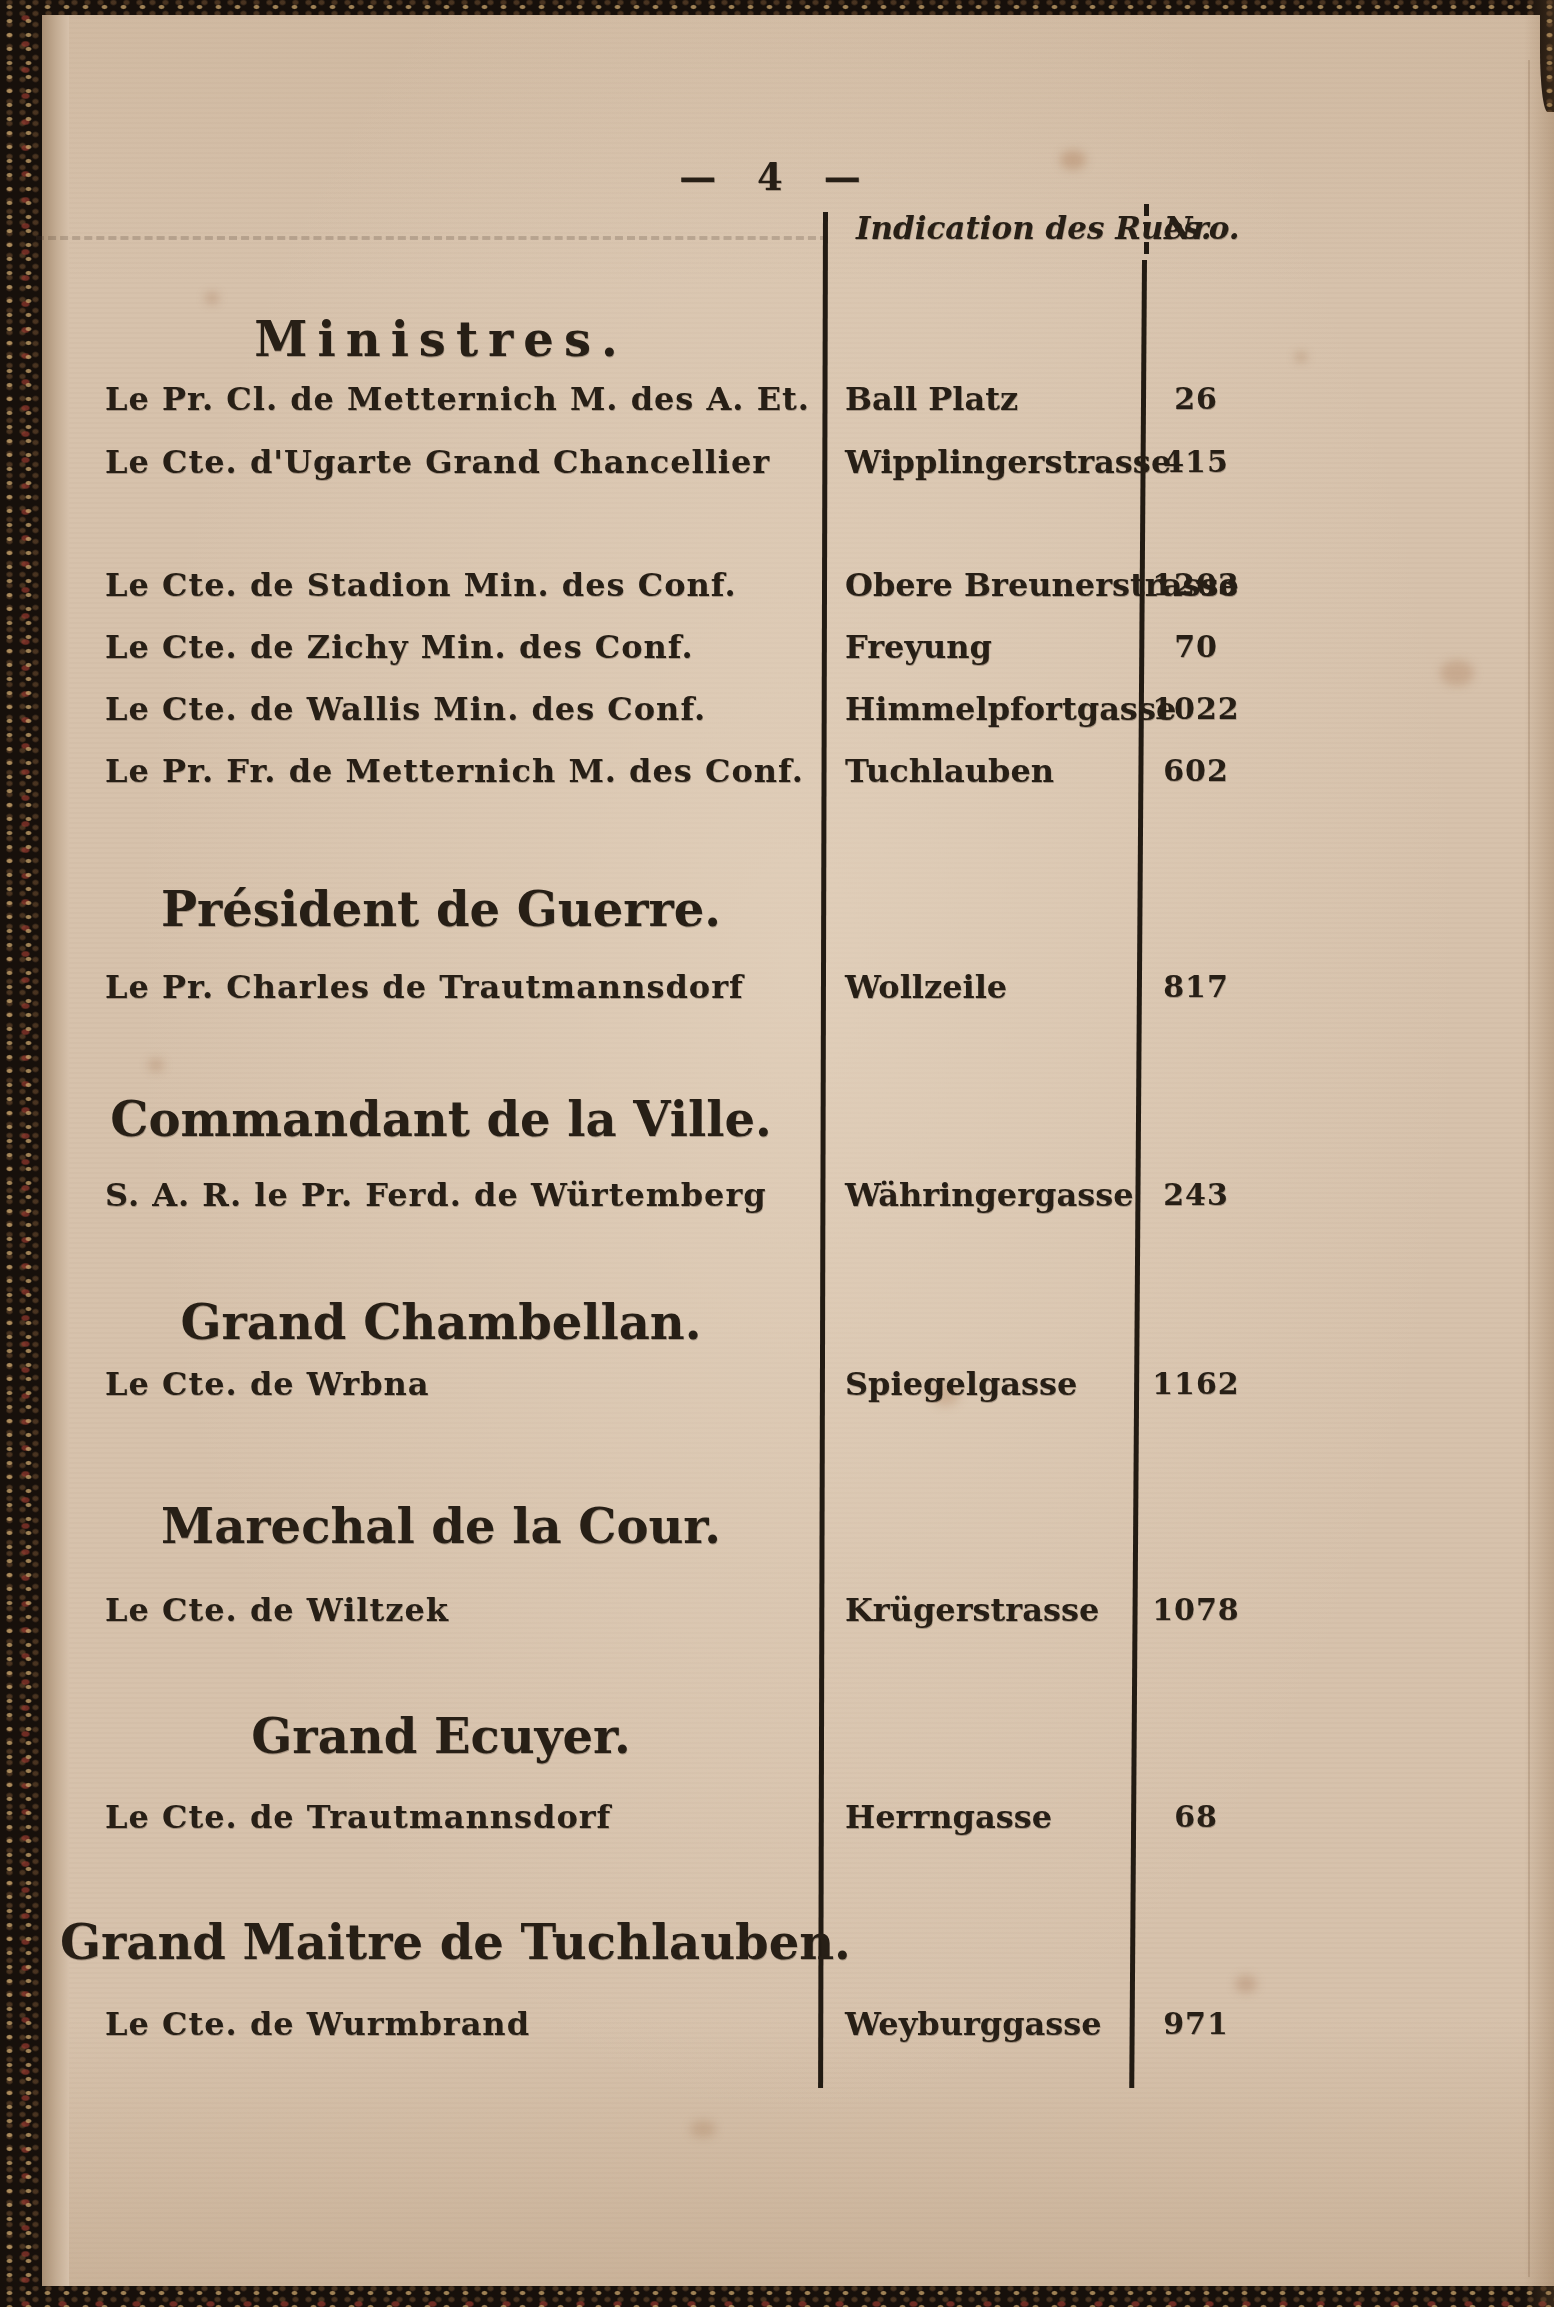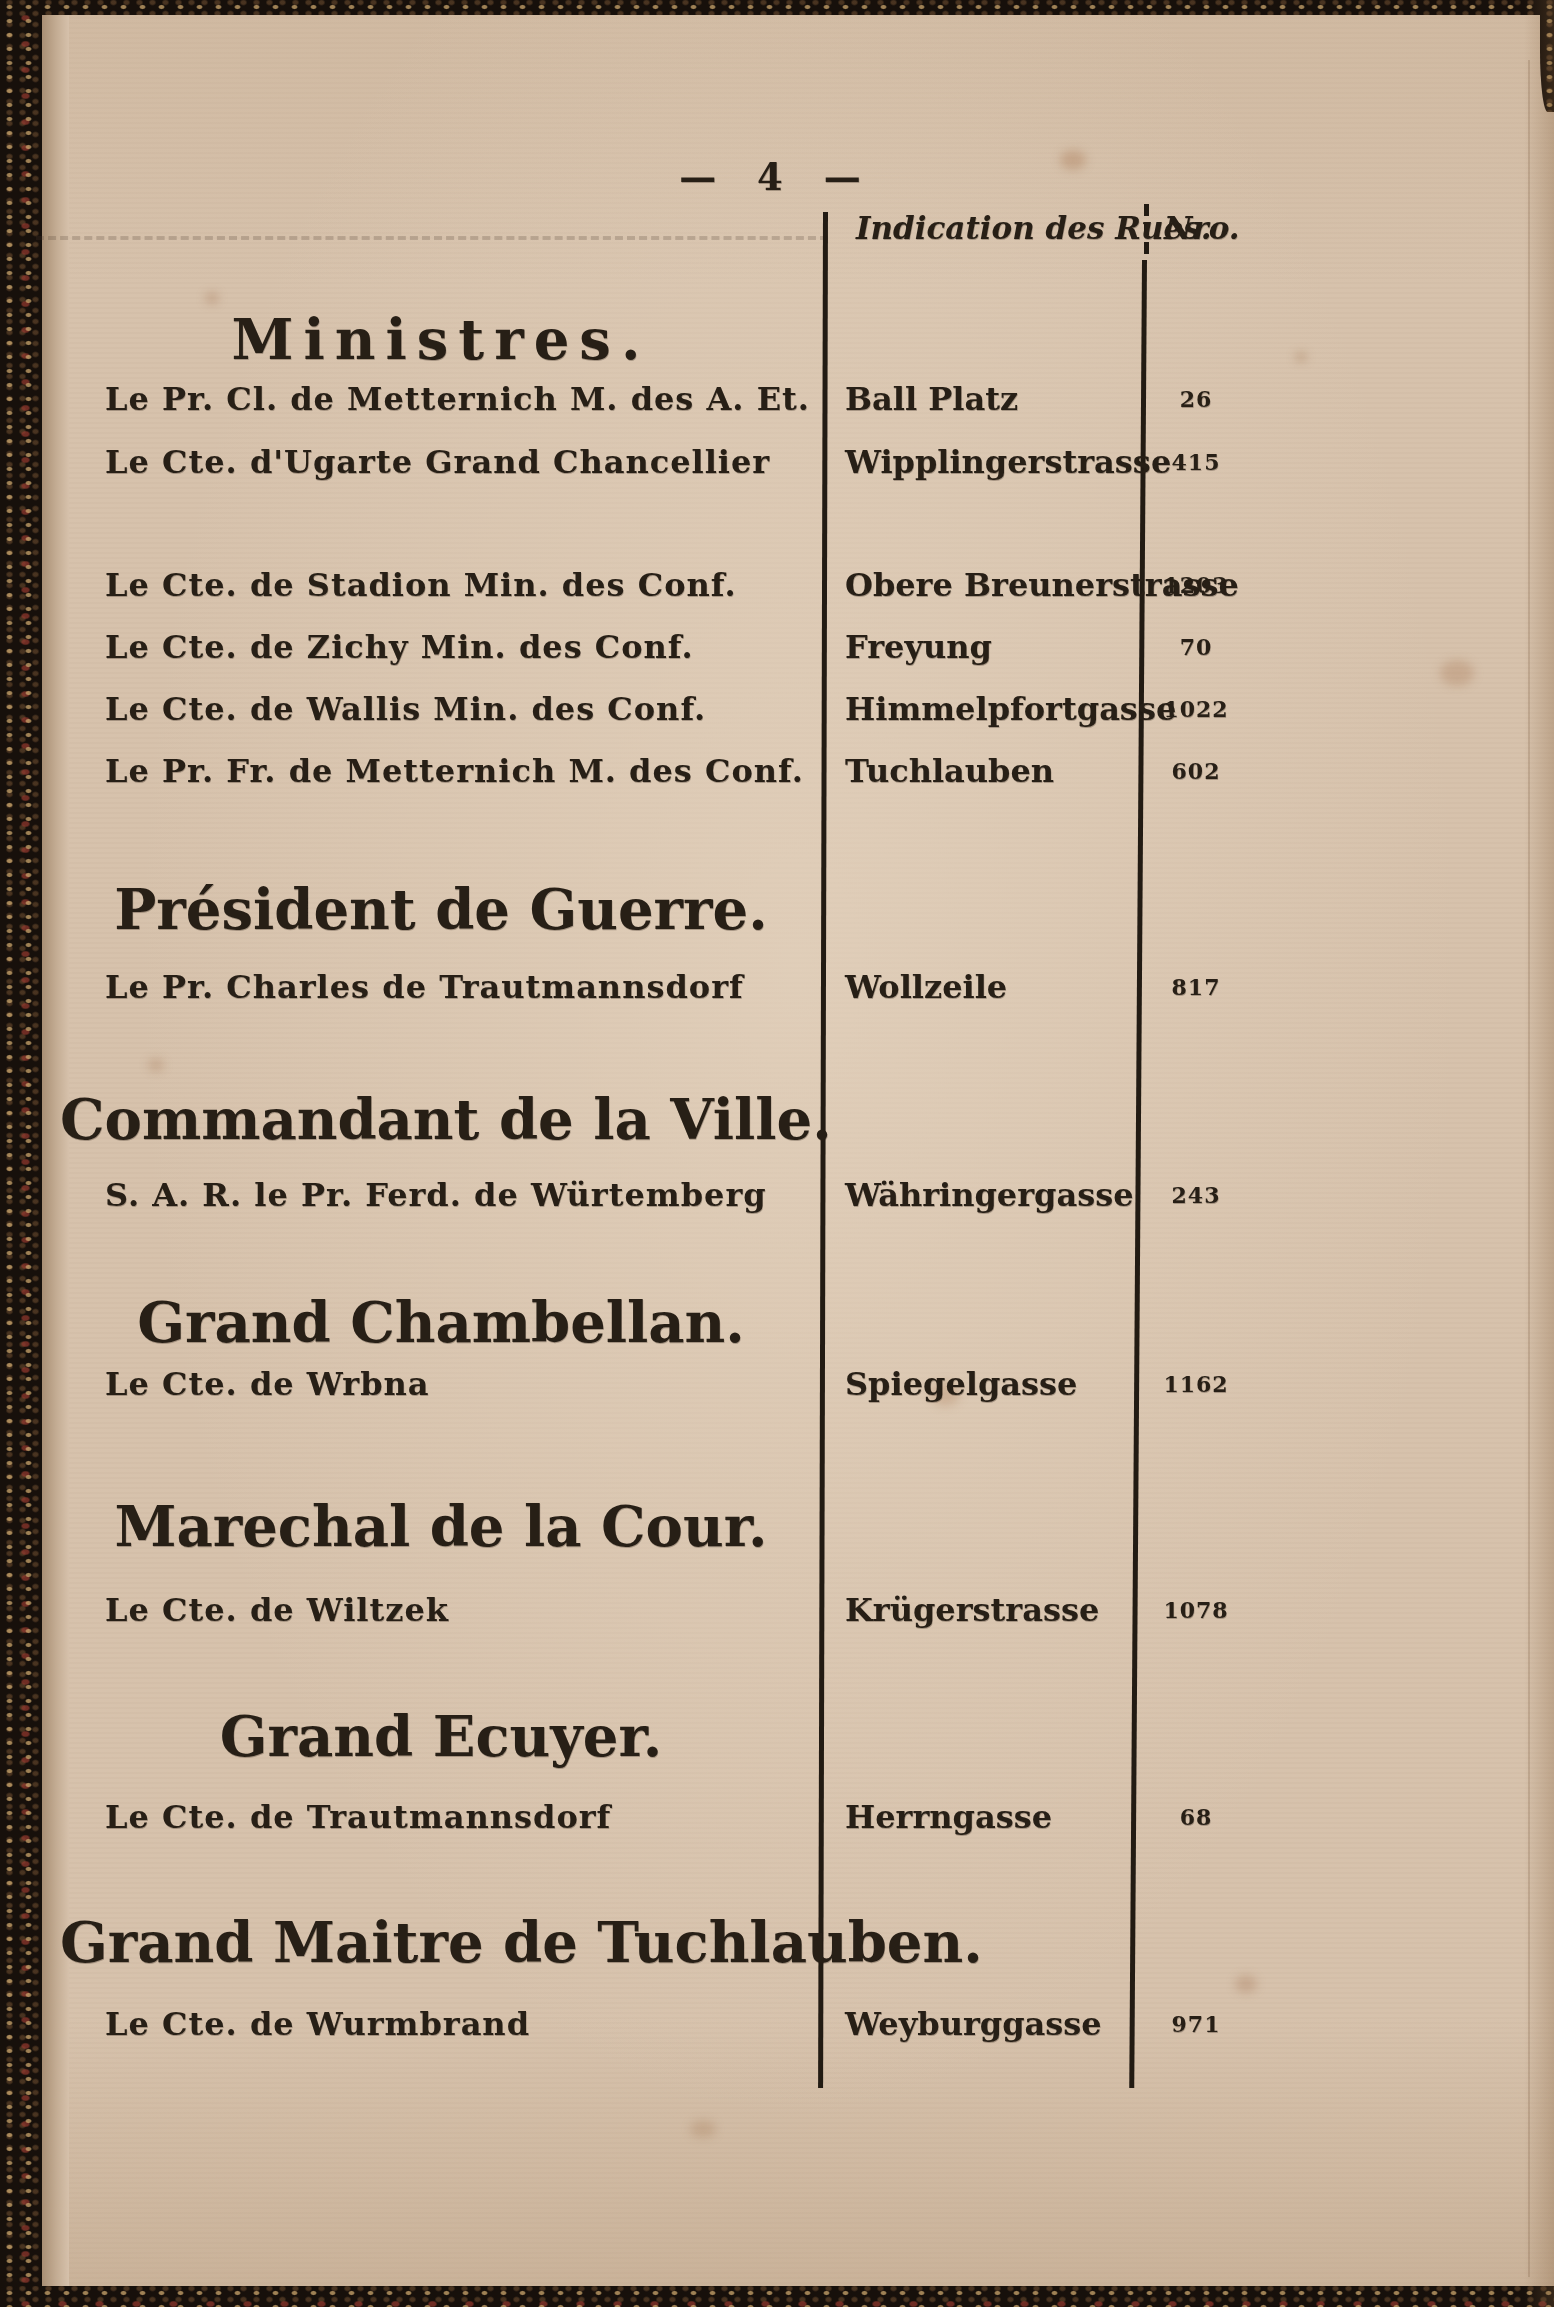--- a/index.html
+++ b/index.html
@@ -54,26 +54,26 @@
     background:repeating-linear-gradient(180deg,#221b13 0 12px,transparent 12px 19px);}
 
   
   .ink{color:#271f16;text-shadow:0.5px 0.8px 0 rgba(45,34,22,0.30);}
   .folio{position:absolute;left:0;top:155px;width:100%;text-align:center;
     font-size:37px;font-weight:700;letter-spacing:14px;}
   .col-header{position:absolute;top:210px;font-size:31px;font-weight:700;font-style:italic;white-space:nowrap;}
   .street-header{left:856px;}
   .nro-header{left:1164px;}
   .section-title{position:absolute;left:60px;width:762px;text-align:center;
-    font-size:56px;font-weight:700;line-height:52px;white-space:nowrap;}
+    font-size:48px;font-weight:700;line-height:52px;white-space:nowrap;}
   .spread{letter-spacing:10px;}
   .row{position:absolute;left:0;width:100%;height:46px;font-size:32px;font-weight:700;line-height:44px;}
   .row .name{position:absolute;left:105px;white-space:nowrap;letter-spacing:1px;}
   .row .street{position:absolute;left:845px;white-space:nowrap;}
-  .row .nro{position:absolute;left:1140px;width:112px;text-align:center;font-size:22px;letter-spacing:1px;}
+  .row .nro{position:absolute;left:1140px;width:112px;text-align:center;font-size:30px;letter-spacing:1px;}
 </style>
 </head>
 <body>
 
 <div class="page">
 
   <div class="paper-tone"></div>
   <div class="spot s1"></div>
   <div class="spot s2"></div>
   <div class="spot s3"></div>

